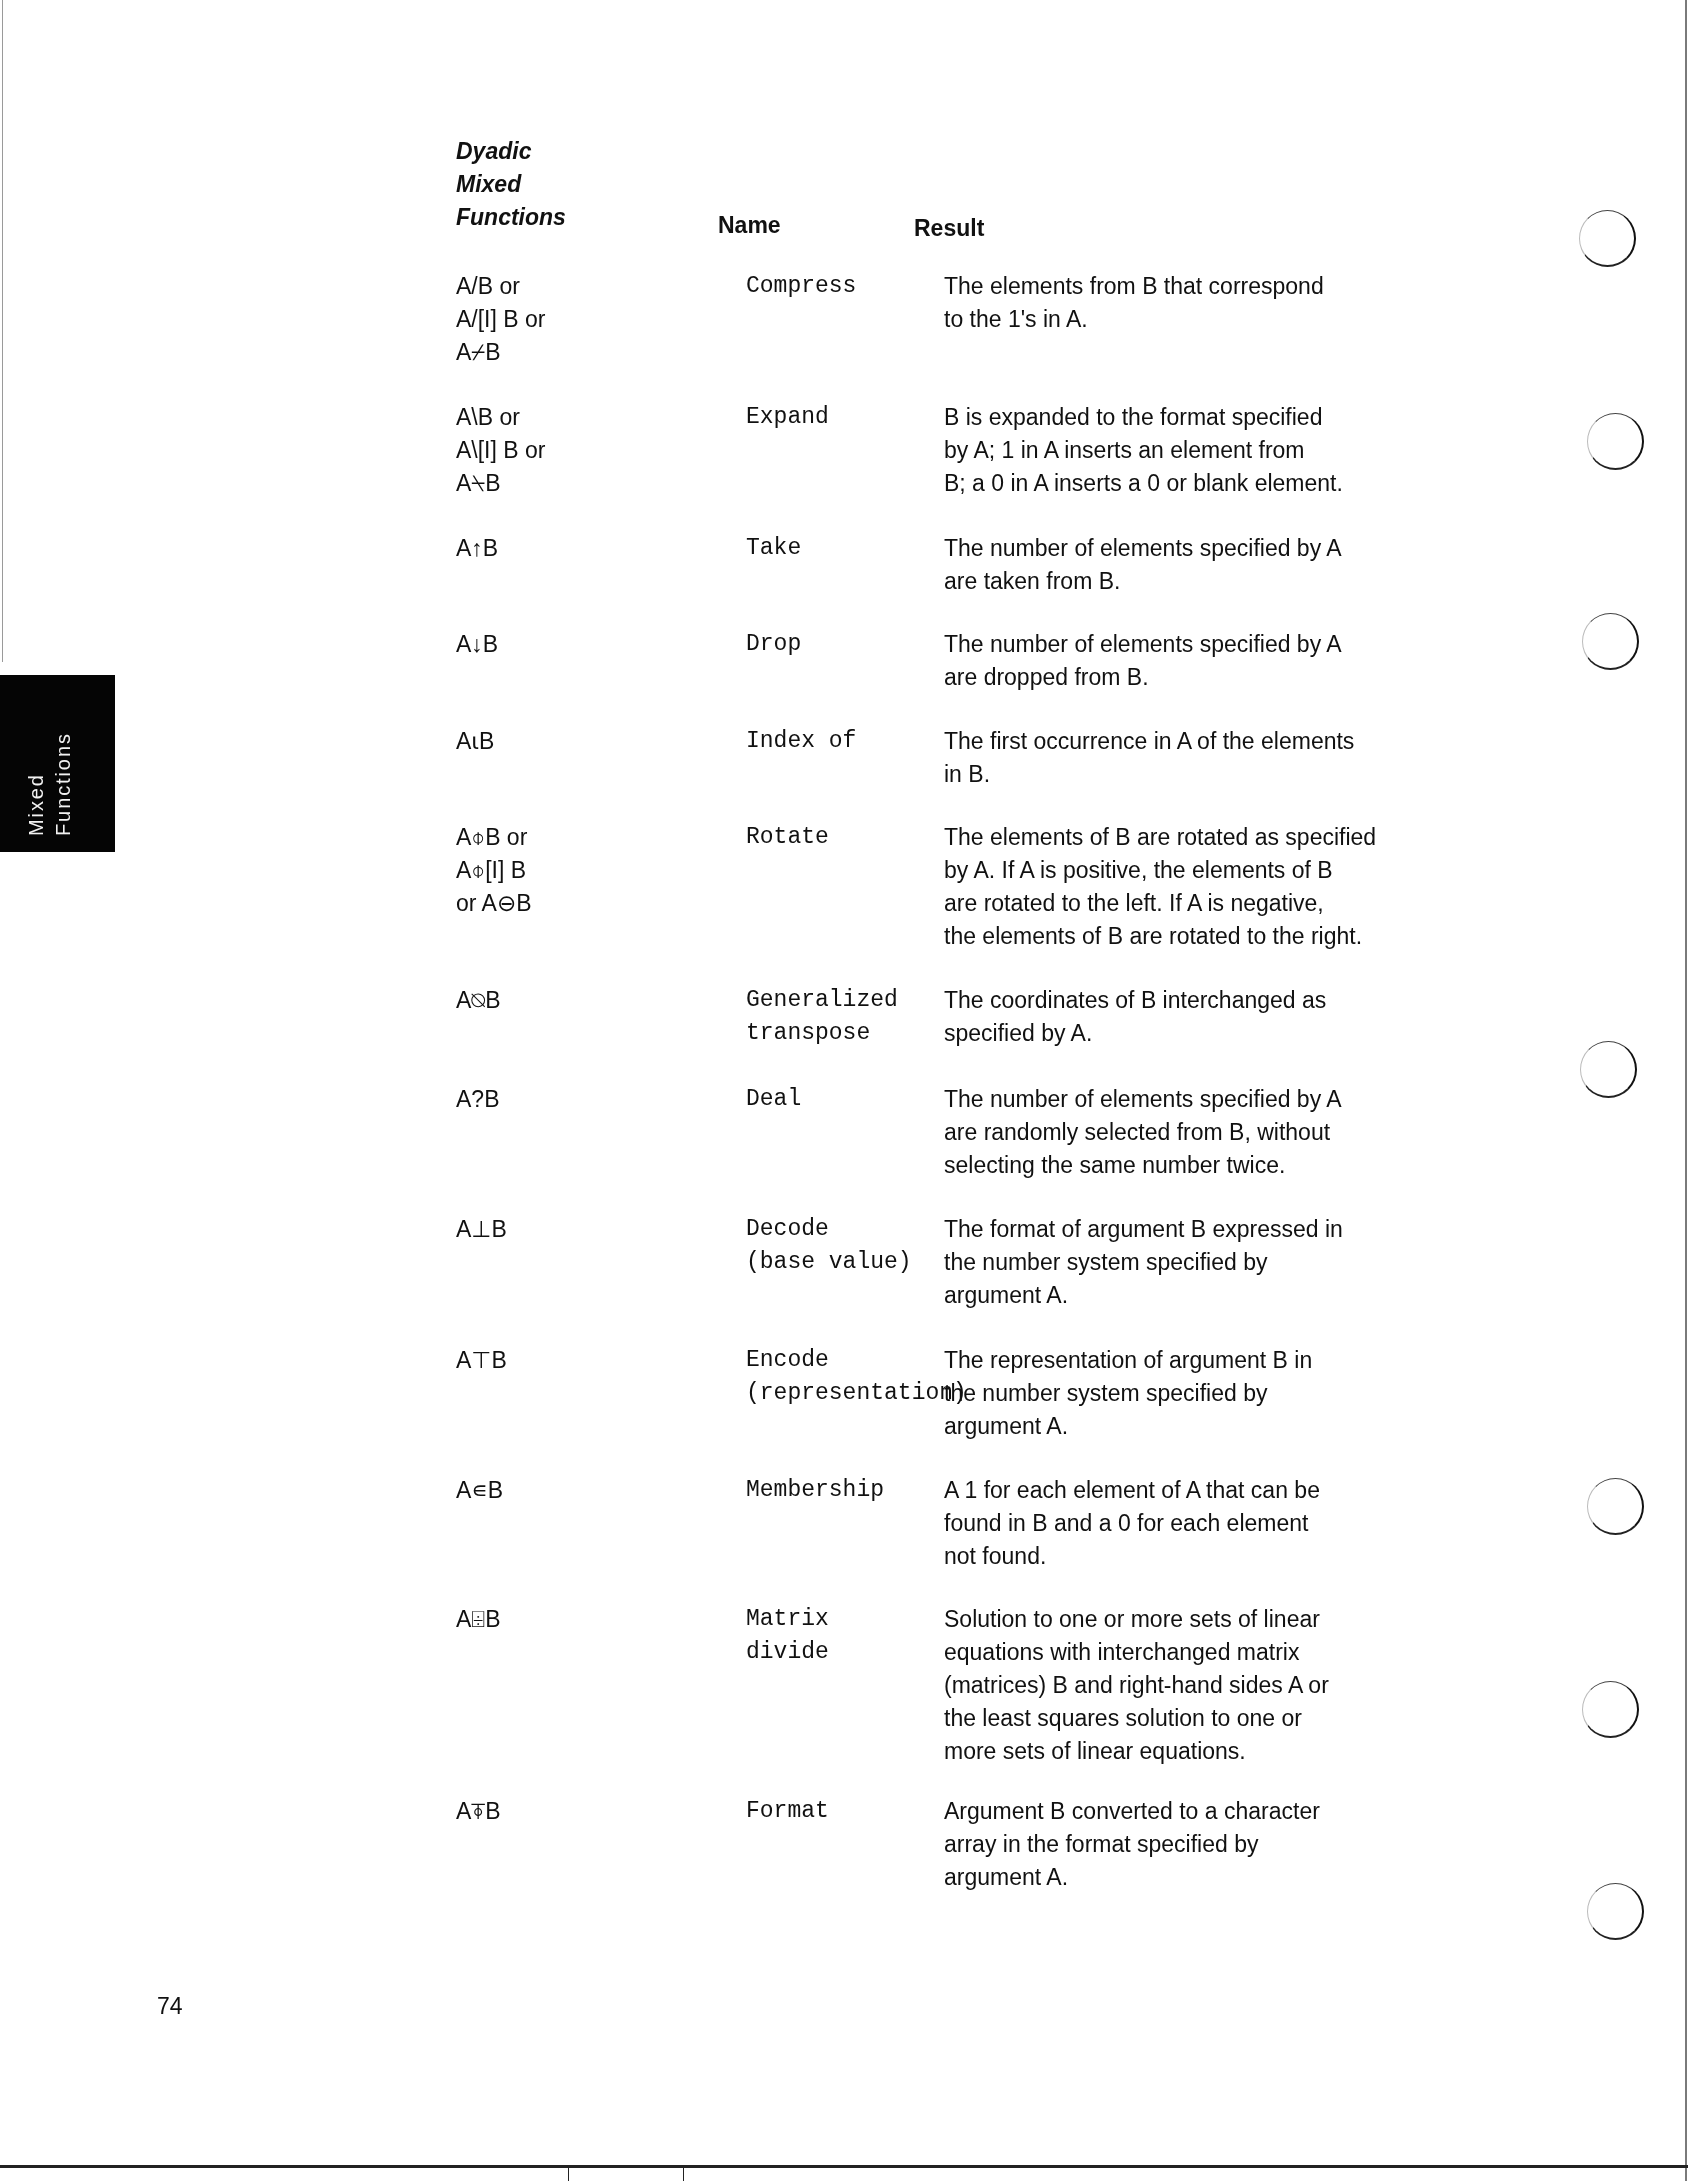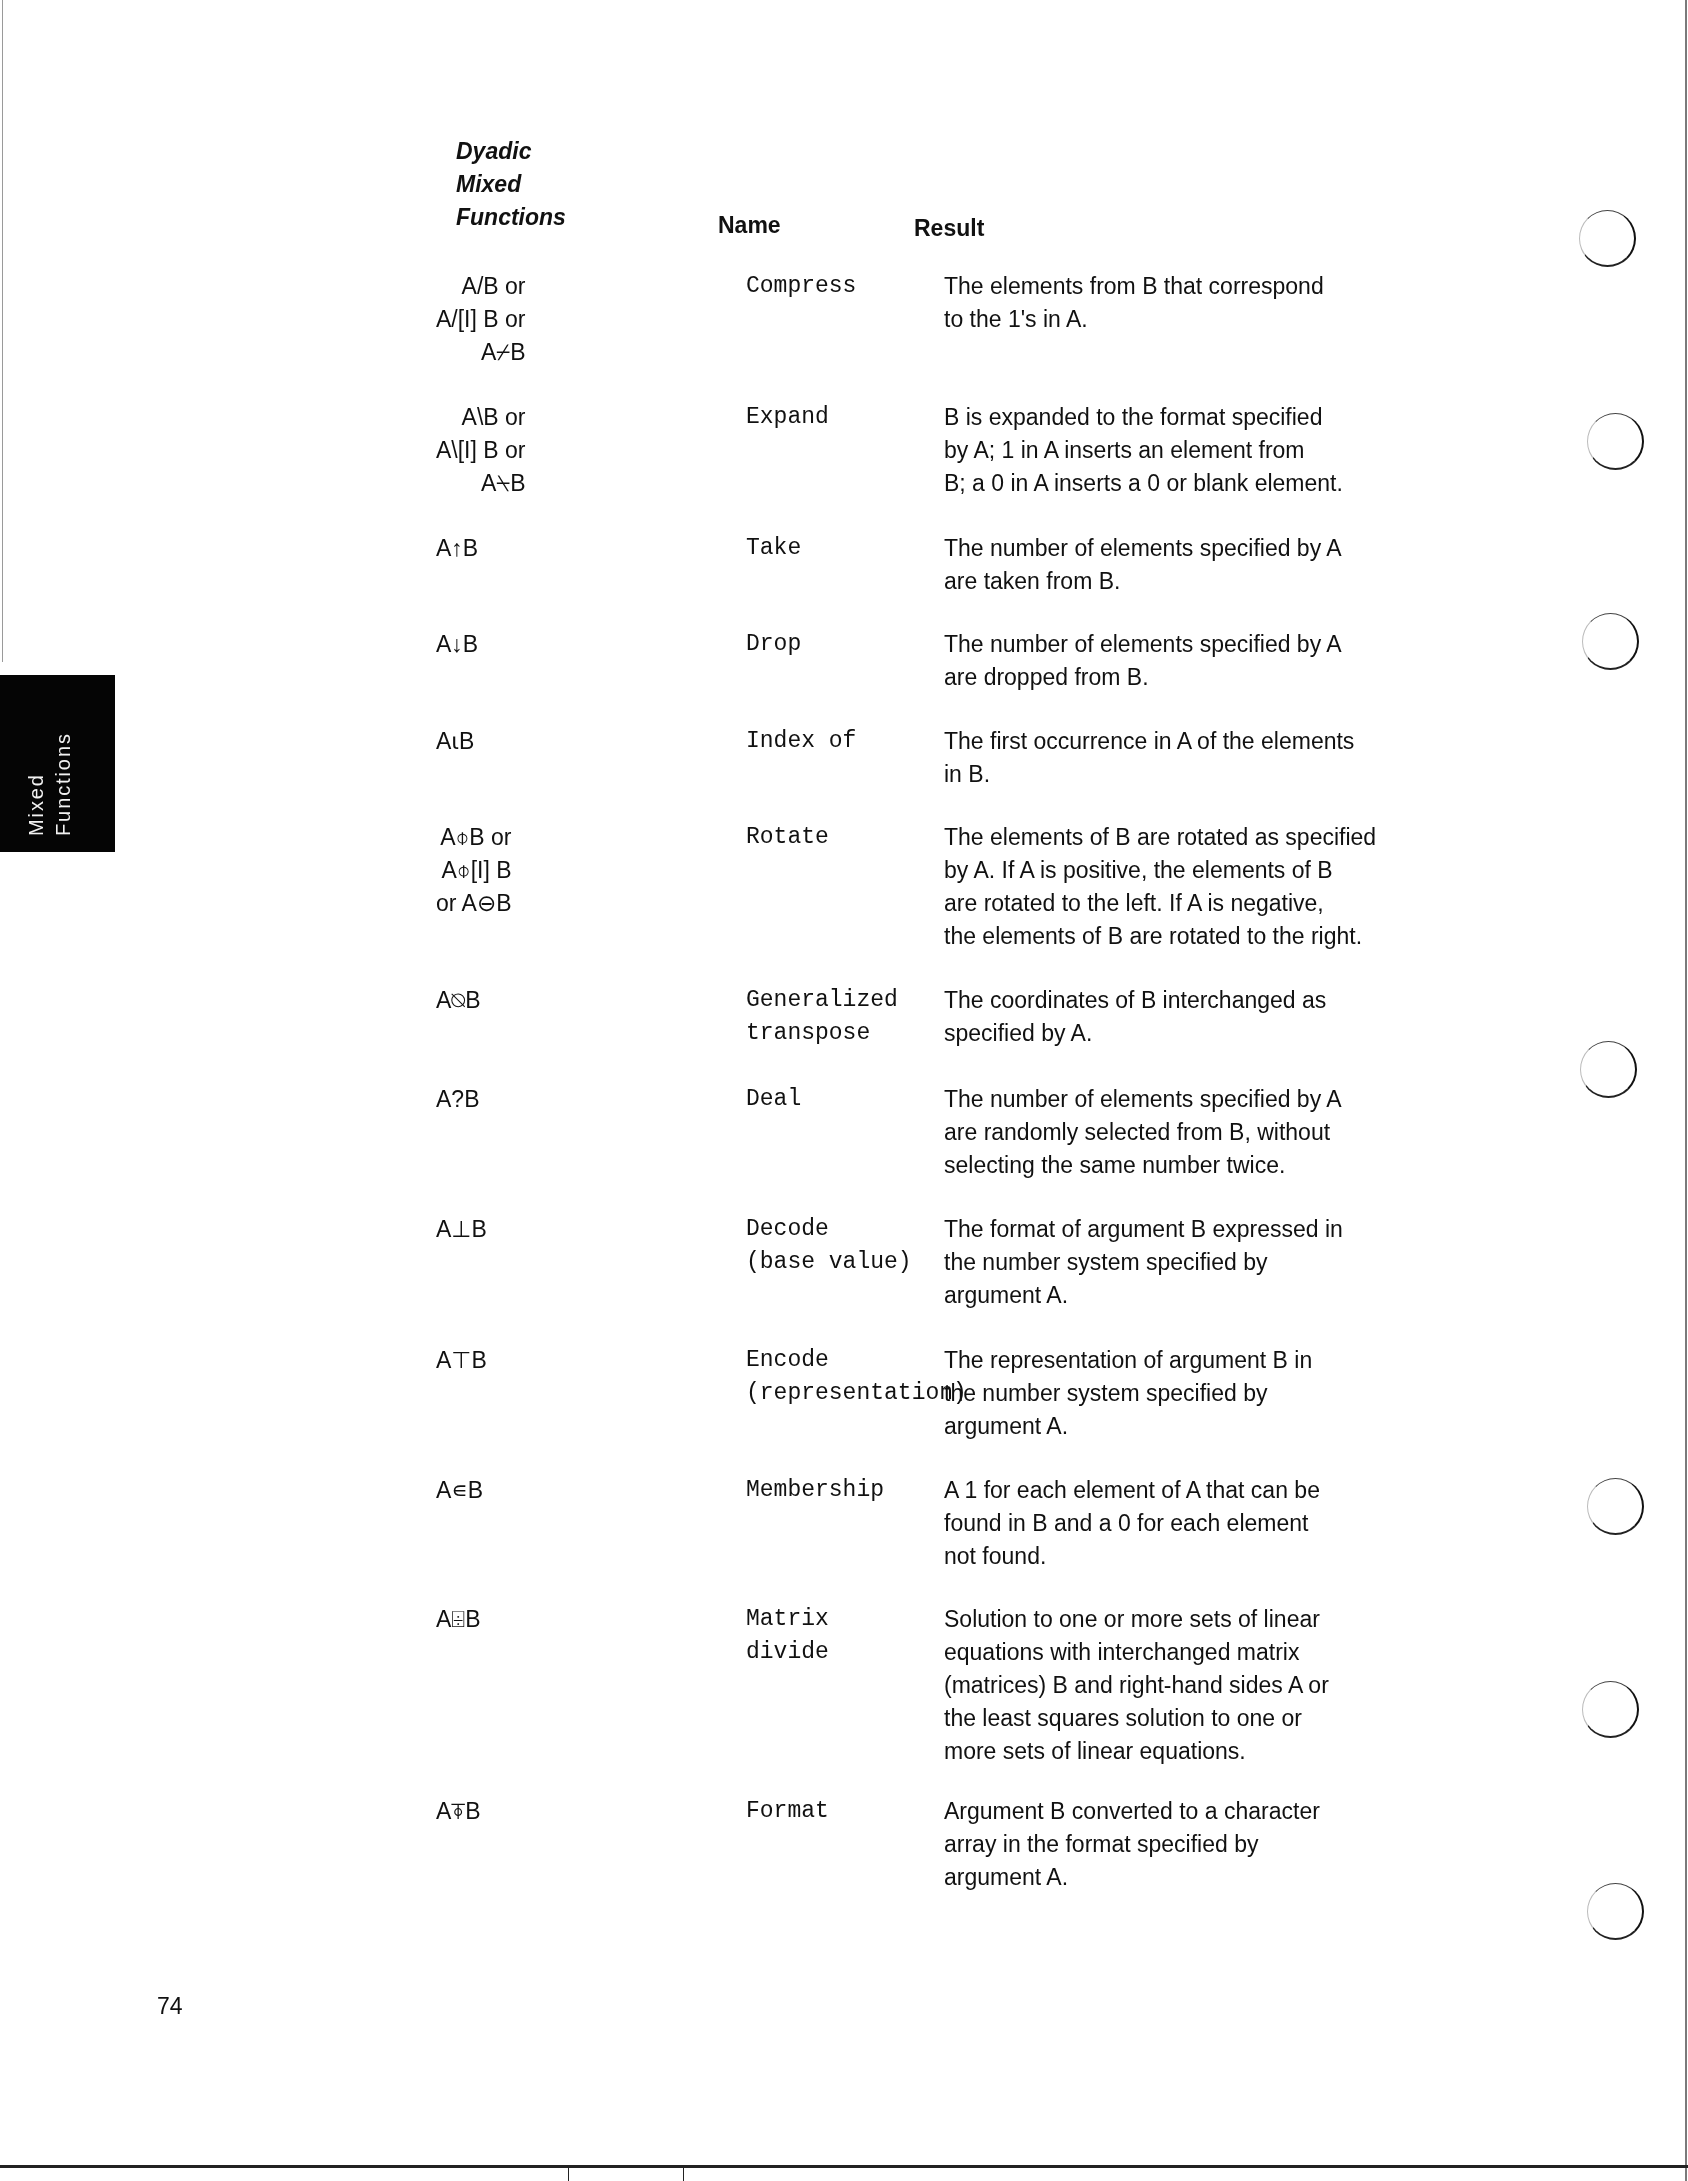--- a/index.html
+++ b/index.html
@@ -25,21 +25,21 @@
     .side-tab-text {
       position: absolute; left: 23px; top: 161px; transform-origin: 0 0; transform: rotate(-90deg);
       color: #f2f2f2; font-size: 20px; line-height: 26.5px; letter-spacing: 1.9px; white-space: nowrap;
     }
     .side-tab-text div { display: block; }
 
     .header-col { position: absolute; font-weight: bold; font-size: 23px; line-height: 33px; }
 
     .row { position: absolute; left: 0; width: 1688px; }
     .cell { position: absolute; top: 0; font-size: 23px; line-height: 33px; white-space: nowrap; }
-    .c1 { left: 436px; text-align: right; }
+    .c1 { left: 456px; }
     .c2 { left: 746px; font-family: Liberation Mono, monospace; }
     .c3 { left: 920px; margin-left: 24px; }
     .cell div { display: block; }
 
     .page-number {
       position: absolute; left: 157px; top: 1993px; font-weight: normal; font-size: 23px;
     }
 
     .hole {
       position: absolute; width: 57px; height: 57px; border-radius: 50%;

